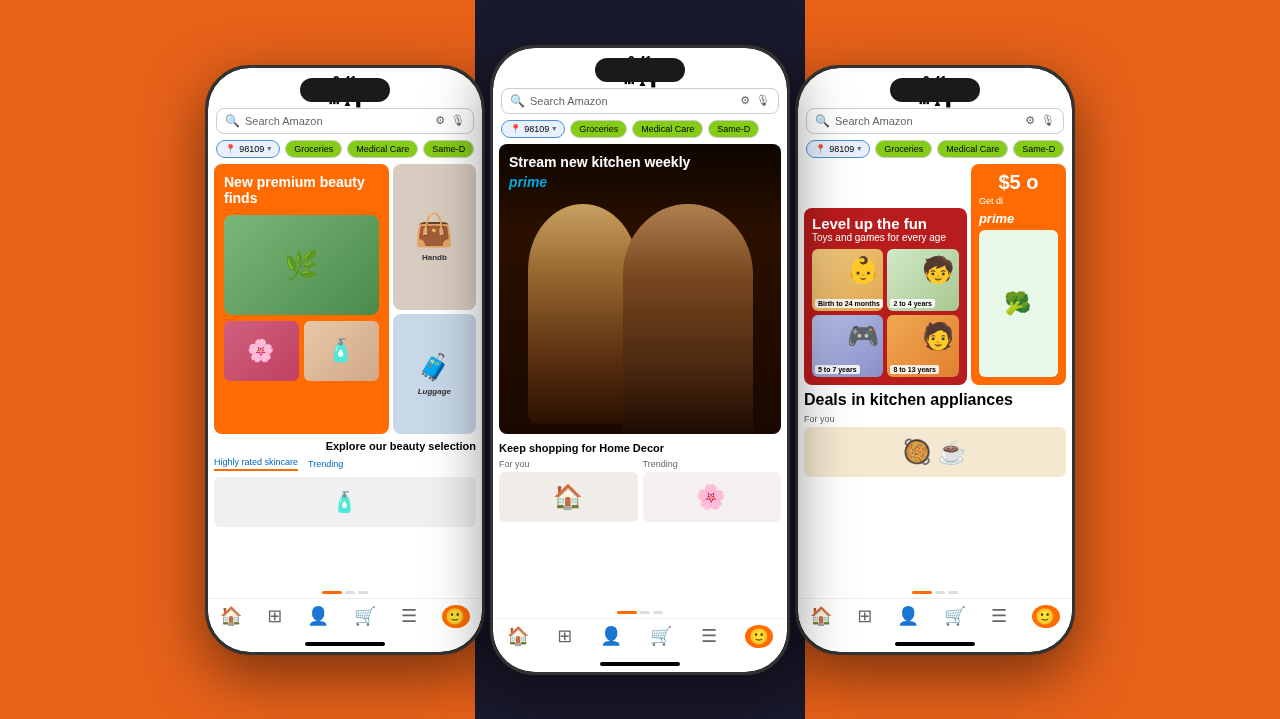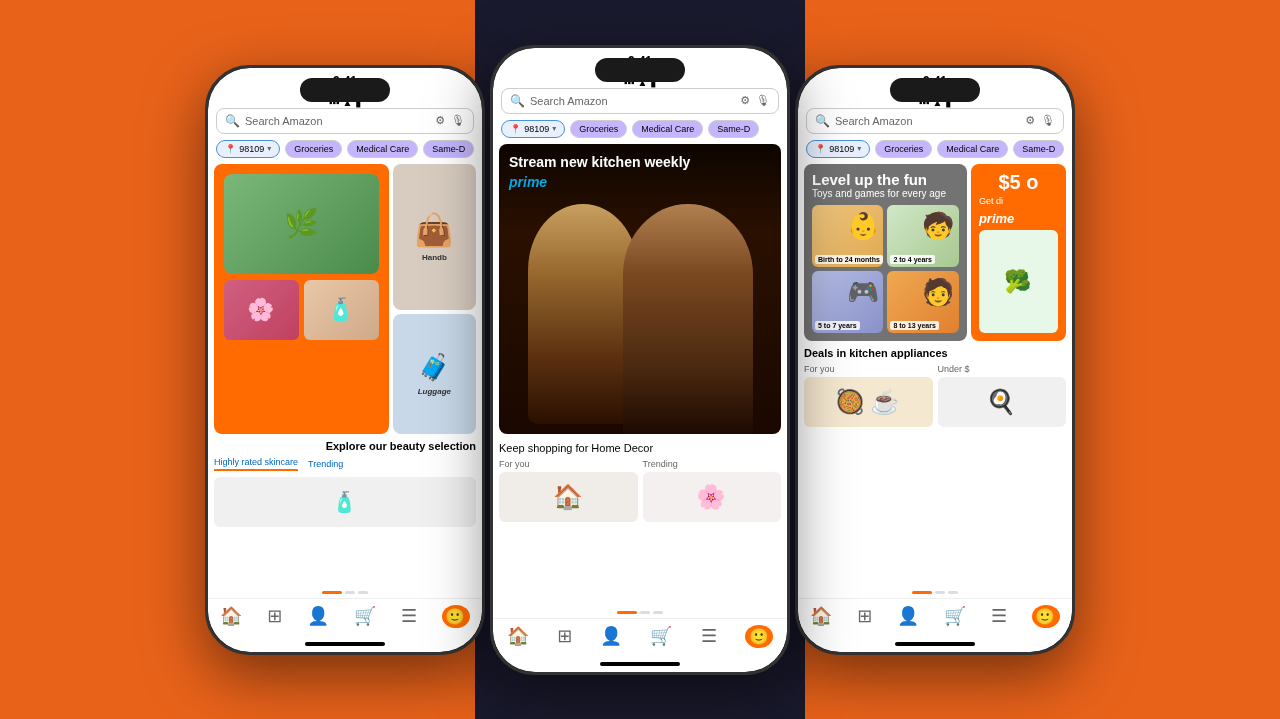--- a/index.html
+++ b/index.html
@@ -119,21 +119,21 @@
 
     
     .category-pills {
       display: flex;
       gap: 5px;
       padding: 0 8px 6px 8px;
       overflow: hidden;
     }
 
     .pill {
-      background: #c4b5fd;
+      background: #84cc16;
       border: 1.5px solid #ccc;
       border-radius: 20px;
       padding: 3px 8px;
       font-size: 9px;
       white-space: nowrap;
       display: flex;
       align-items: center;
       gap: 3px;
     }
 
@@ -323,20 +323,21 @@
             <div class="pill">
               <span>Same-D</span>
             </div>
           </div>
 
           <div style="flex:1; overflow:hidden; padding: 0 6px 0 6px;">
 
             <div style="display:flex; gap:4px; margin-bottom:6px;">
 
               <div style="flex:1.3; background:#FF6B00; border-radius:8px; padding:10px; min-height:270px;">
+                <div style="font-size:14px; font-weight:900; color:#fff; line-height:1.2; margin-bottom:8px;">New premium beauty finds</div>
 
                 <div style="background:linear-gradient(135deg,#7ab87a,#4a8a4a); border-radius:8px; height:100px; margin-bottom:6px; display:flex; align-items:center; justify-content:center; font-size:28px;">🌿</div>
 
                 <div style="display:flex; gap:5px;">
                   <div style="flex:1; background:linear-gradient(135deg,#d06080,#c04060); border-radius:6px; height:60px; display:flex; align-items:center; justify-content:center; font-size:22px;">🌸</div>
                   <div style="flex:1; background:linear-gradient(135deg,#e8c8a8,#d0a888); border-radius:6px; height:60px; display:flex; align-items:center; justify-content:center; font-size:22px;">🧴</div>
                 </div>
               </div>
 
               <div style="flex:0.7; display:flex; flex-direction:column; gap:4px;">
@@ -445,21 +446,21 @@
 
               <div class="rop-logo">
                 <span style="font-size:10px; display:block; letter-spacing:3px; color:#b8902a;">THE LORD OF THE RINGS</span>
                 <span style="font-size:22px; display:block; letter-spacing:2px;">THE RINGS</span>
                 <span style="font-size:14px; display:block; letter-spacing:2px; color:#a07020;">OF</span>
                 <span style="font-size:22px; display:block; letter-spacing:2px;">POWER</span>
               </div>
             </div>
 
             <div>
-              <div style="font-size:11px; font-weight:400; margin-bottom:5px;">Keep shopping for Home Decor</div>
+              <div style="font-size:11px; font-weight:700; margin-bottom:5px;">Keep shopping for Home Decor</div>
               <div style="display:flex; gap:5px;">
                 <div style="flex:1;">
                   <div style="font-size:9px; color:#666; margin-bottom:3px;">For you</div>
                   <div style="background:#f0ece8; border-radius:6px; height:50px; display:flex; align-items:center; justify-content:center; font-size:24px;">🏠</div>
                 </div>
                 <div style="flex:1;">
                   <div style="font-size:9px; color:#666; margin-bottom:3px;">Trending</div>
                   <div style="background:#f5f0f0; border-radius:6px; height:50px; display:flex; align-items:center; justify-content:center; font-size:24px;">🌸</div>
                 </div>
               </div>
@@ -524,21 +525,21 @@
             </div>
             <div class="pill">
               <span>Same-D</span>
             </div>
           </div>
 
           <div style="flex:1; overflow:hidden; padding: 0 6px;">
 
             <div style="display:flex; gap:4px; margin-bottom:6px;">
 
-              <div style="flex:1.3; background:#737373; border-radius:8px; padding:8px;">
+              <div style="flex:1.3; background:#b91c1c; border-radius:8px; padding:8px;margin-top:44px;">
                 <div style="font-size:15px; font-weight:900; color:#fff; line-height:1.1;">Level up the fun</div>
                 <div style="font-size:10px; color:#fff; margin-bottom:6px;">Toys and games for every age</div>
 
                 <div style="display:grid; grid-template-columns:1fr 1fr; gap:4px;">
 
                   <div style="background:linear-gradient(135deg,#f0c880,#e0a850); border-radius:6px; height:62px; position:relative; overflow:hidden;">
                     <div style="position:absolute; bottom:3px; left:3px; font-size:7px; font-weight:700; background:rgba(255,255,255,0.85); padding:1px 3px; border-radius:2px;">Birth to 24 months</div>
                     <span style="font-size:26px; position:absolute; top:6px; right:4px;">👶</span>
                   </div>
 
@@ -561,33 +562,29 @@
 
               <div style="flex:0.7; background:#FF6B00; border-radius:8px; padding:8px; display:flex; flex-direction:column; gap:4px;">
                 <div style="font-size:20px; font-weight:900; color:#fff; line-height:1;text-align:center;">$5 o</div>
                 <div style="font-size:9px; color:#fff; line-height:1.3;">Get di</div>
                 <div style="font-size:13px; font-weight:900; font-style:italic; color:#fff;">prime</div>
                 <div style="background:#e8f8e8; border-radius:6px; flex:1; display:flex; align-items:center; justify-content:center; font-size:22px;">🥦</div>
               </div>
             </div>
 
             <div>
-              <div style="font-size:11px; font-weight:700; margin-bottom:5px;">Deals in kitchen appliances</div>
+              <div style="font-size:16px; font-weight:700; margin-bottom:5px;">Deals in kitchen appliances</div>
               <div style="display:flex; gap:5px;">
                 <div style="flex:1;">
                   <div style="font-size:9px; color:#666; margin-bottom:3px;">For you</div>
                   <div style="background:#f5e8d0; border-radius:6px; height:50px; display:flex; align-items:center; justify-content:center; font-size:24px; gap:5px;">
                     <span>🥘</span>
                     <span>☕</span>
                   </div>
                 </div>
-                <div style="flex:1;">
-                  <div style="font-size:9px; color:#666; margin-bottom:3px;">Under $</div>
-                  <div style="background:#f0f0f0; border-radius:6px; height:50px; display:flex; align-items:center; justify-content:center; font-size:24px;">🍳</div>
-                </div>
               </div>
             </div>
           </div>
 
           <div class="scroll-indicator">
             <div class="scroll-dot"></div>
             <div class="scroll-dot inactive"></div>
             <div class="scroll-dot inactive"></div>
           </div>
 

